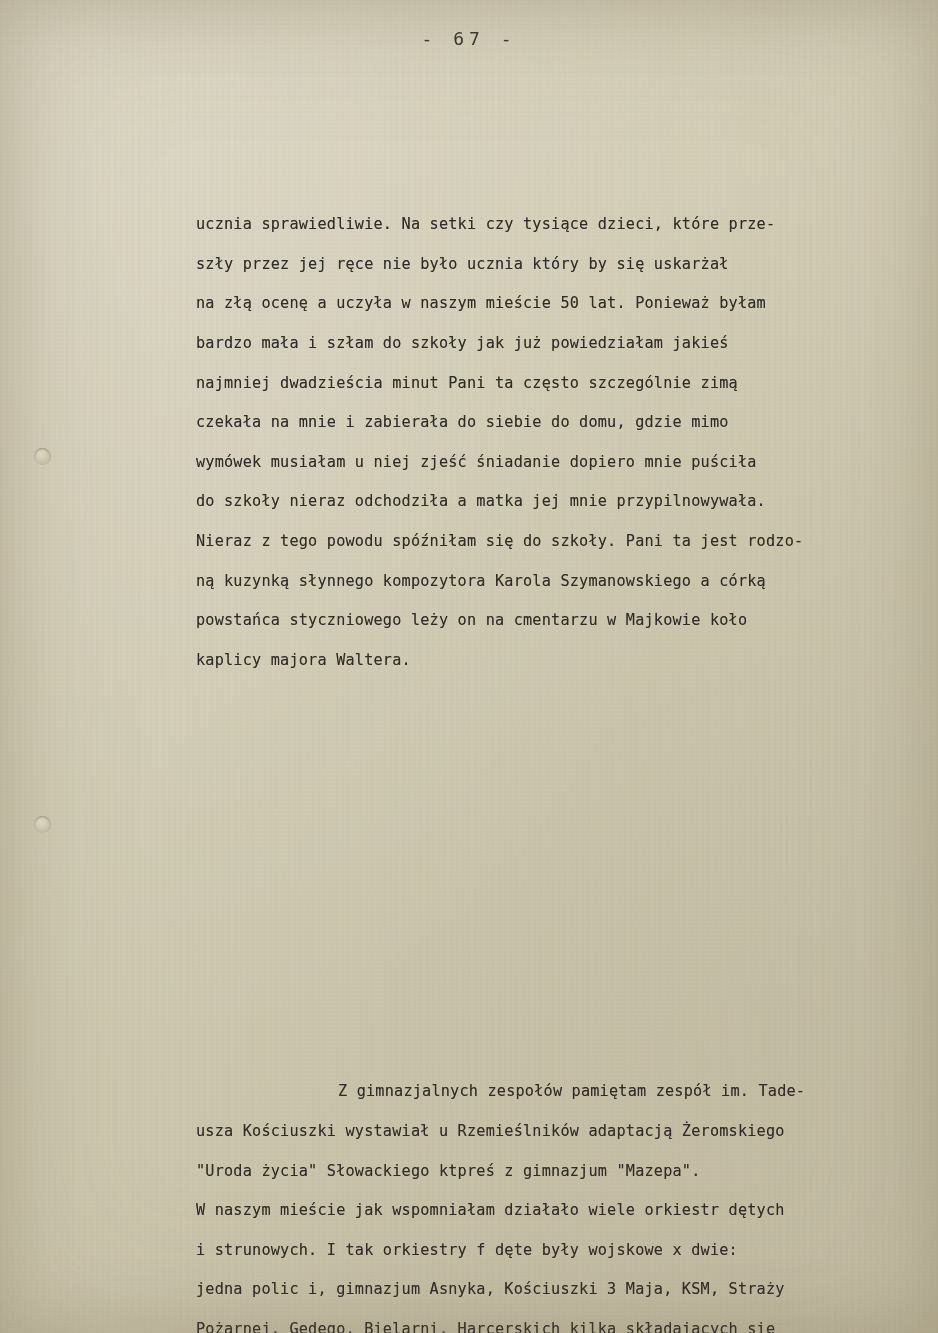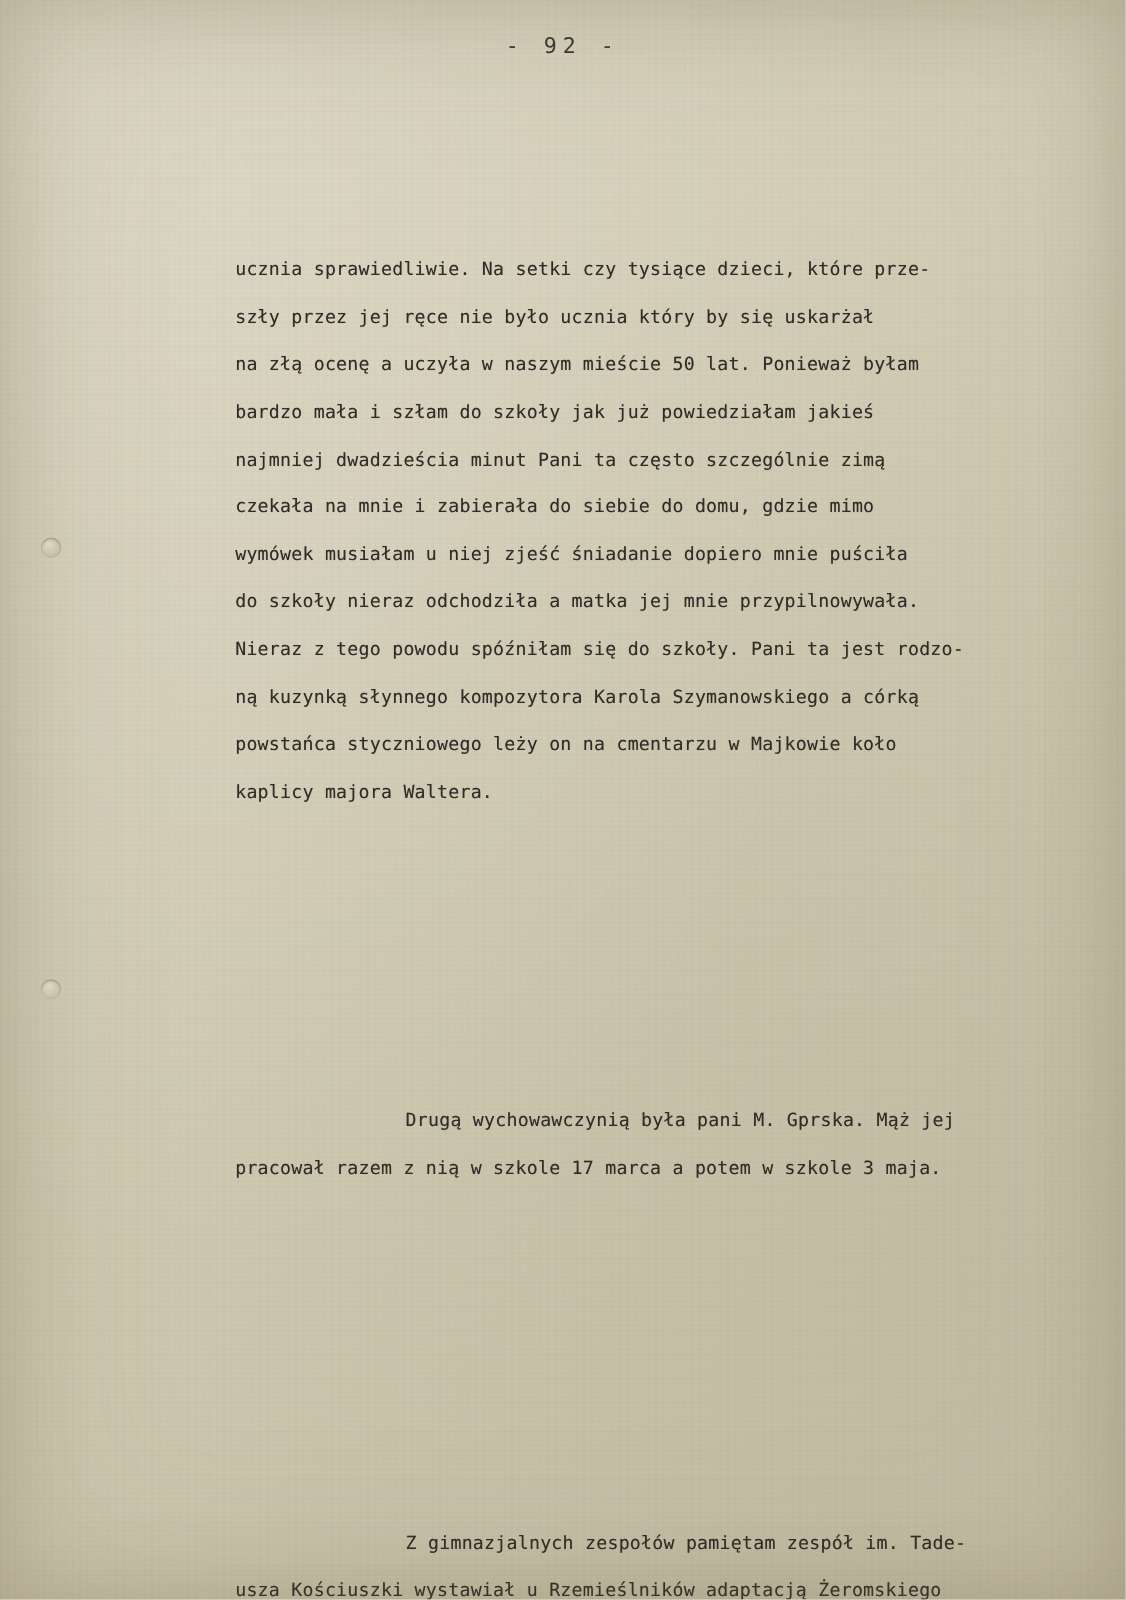--- a/index.html
+++ b/index.html
@@ -91,41 +91,39 @@
     width: 142px;
   }
 </style>
 </head>
 <body>
 
 <div class="page">
 
   <div class="grain"></div>
 
-  <div class="page-number">-  92  -</div>
+  <div class="page-number">-  67  -</div>
 
   <div class="punch-hole" id="hole-top"></div>
   <div class="punch-hole" id="hole-bottom"></div>
 
   <div class="body-text">
     <p class="para"><span>ucznia sprawiedliwie. Na setki czy tysiące dzieci, które prze-
 szły przez jej ręce nie było ucznia który by się uskarżał
 na złą ocenę a uczyła w naszym mieście 50 lat. Ponieważ byłam
 bardzo mała i szłam do szkoły jak już powiedziałam jakieś
 najmniej dwadzieścia minut Pani ta często szczególnie zimą
 czekała na mnie i zabierała do siebie do domu, gdzie mimo
 wymówek musiałam u niej zjeść śniadanie dopiero mnie puściła
 do szkoły nieraz odchodziła a matka jej mnie przypilnowywała.
 Nieraz z tego powodu spóźniłam się do szkoły. Pani ta jest rodzo-
 ną kuzynką słynnego kompozytora Karola Szymanowskiego a córką
 powstańca styczniowego leży on na cmentarzu w Majkowie koło
 kaplicy majora Waltera.</span></p>
     <span class="gap-lines"></span>
-    <p class="para"><span class="indent"></span><span>Drugą wychowawczynią była pani M. Gprska. Mąż jej
-pracował razem z nią w szkole 17 marca a potem w szkole 3 maja.</span></p>
     <span class="gap-lines big"></span>
     <p class="para"><span class="indent"></span><span>Z gimnazjalnych zespołów pamiętam zespół im. Tade-
 usza Kościuszki wystawiał u Rzemieślników adaptacją Żeromskiego
 "Uroda życia" Słowackiego ktpreś z gimnazjum "Mazepa".
 W naszym mieście jak wspomniałam działało wiele orkiestr dętych
 i strunowych. I tak orkiestry f dęte były wojskowe x dwie:
 jedna polic i, gimnazjum Asnyka, Kościuszki 3 Maja, KSM, Straży
 Pożarnej, Gedego, Bielarni, Harcerskich kilka składających się
 z werbli i piszczałek oraz Turu.</span></p>
     

